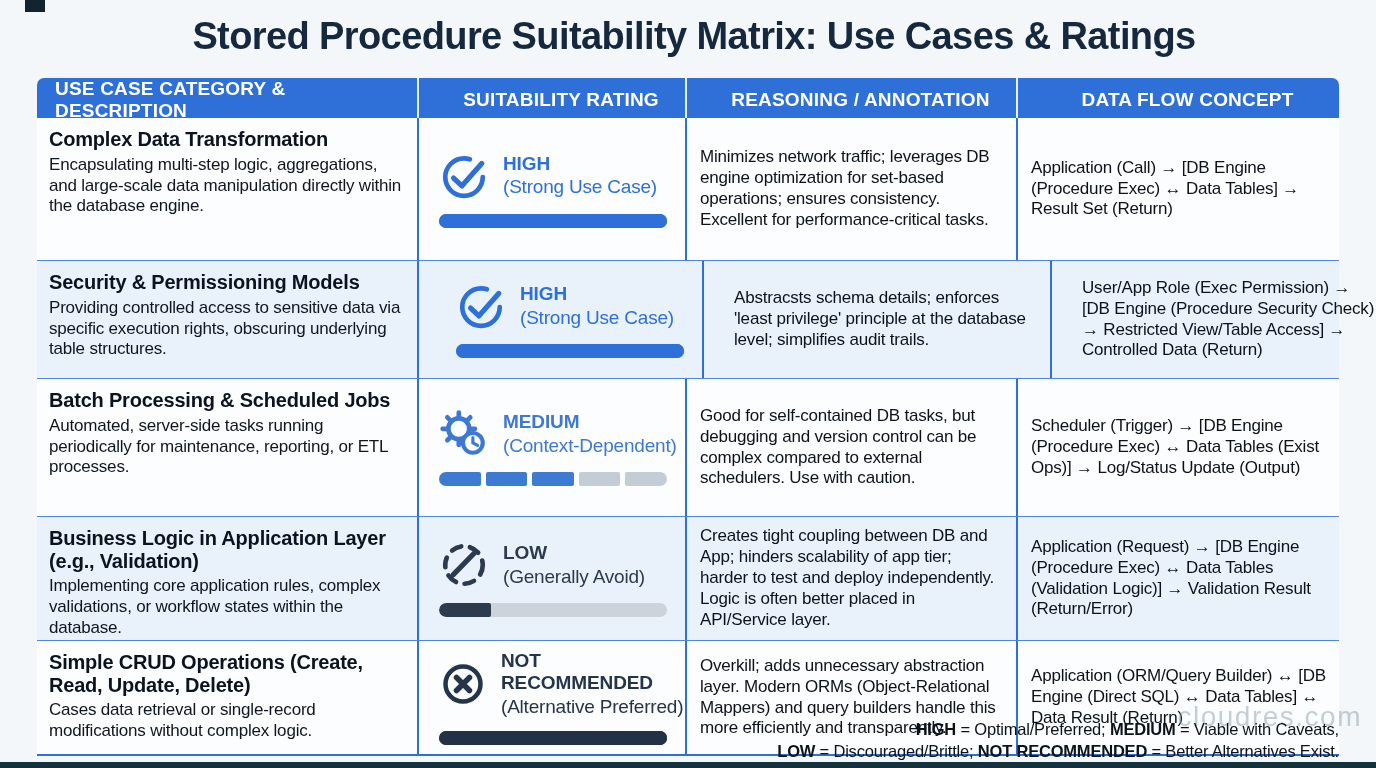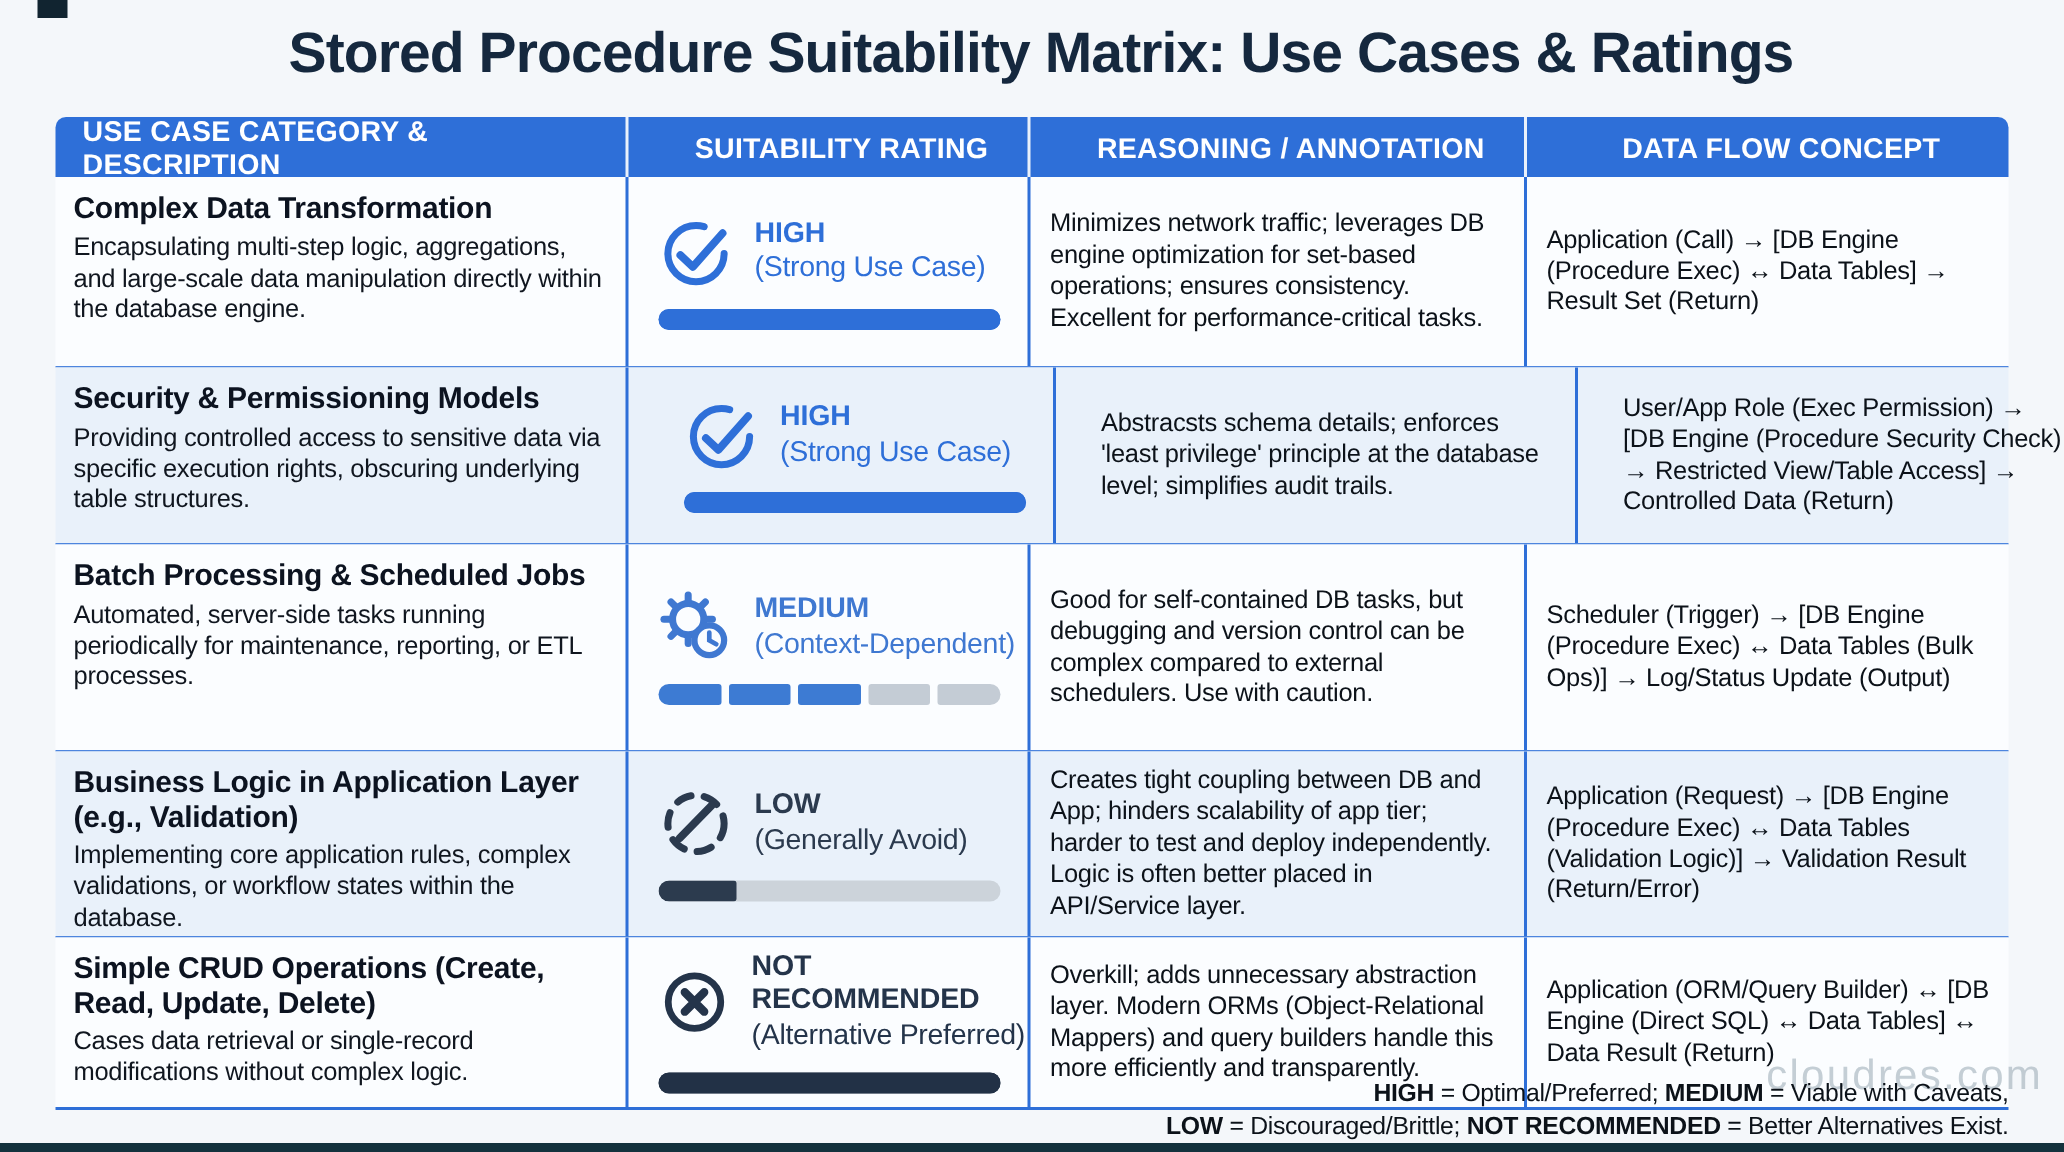--- a/index.html
+++ b/index.html
@@ -17,21 +17,21 @@
            background:#2e6fd8; border-radius:7px 7px 0 0; overflow:hidden; }
   .th { display:flex; align-items:center; justify-content:center; color:#ffffff;
         font-weight:700; font-size:19px; letter-spacing:0.2px;
         border-right:2px solid rgba(255,255,255,0.9);margin-left:18px; }
   .th:last-child { border-right:none; }
 
   .tr { display:grid; grid-template-columns:382px 268px 331px 321px;
         border-bottom:1.5px solid #4d85de; }
   .tr:nth-child(odd) { background:#fbfdff; }
   .tr:nth-child(even) { background:#e9f1fa; }
-  .tr:nth-child(1) { height:127px; }
+  .tr:nth-child(1) { height:143px; }
   .tr:nth-child(2) { height:118px;gap:17px; }
   .tr:nth-child(3) { height:138px; }
   .tr:nth-child(4) { height:124px; }
   .tr:nth-child(5) { height:115px; }
   .tr:last-child { border-bottom:2.5px solid #2e6fd8; }
 
   .td { border-right:2px solid #2e6fd8; overflow:hidden; }
   .td:last-child { border-right:none; }
 
   .td-case { padding:10px 12px 6px 12px; }
@@ -159,21 +159,21 @@
       </div>
       <div class="bar segmented">
               <div class="seg" style="background: rgb(61, 123, 211);"></div>
               <div class="seg" style="background: rgb(61, 123, 211);"></div>
               <div class="seg" style="background: rgb(61, 123, 211);"></div>
               <div class="seg" style="background: rgb(196, 204, 213);"></div>
               <div class="seg" style="background: rgb(196, 204, 213);"></div>
             </div>
     </div>
     <div class="td td-reason">Good for self-contained DB tasks, but debugging and version control can be complex compared to external schedulers. Use with caution.</div>
-    <div class="td td-flow">Scheduler (Trigger) → [DB Engine (Procedure Exec) ↔ Data Tables (Bulk Ops)] → Log/Status Update (Output)</div>
+    <div class="td td-flow">Scheduler (Trigger) → [DB Engine (Procedure Exec) ↔ Data Tables (Exist Ops)] → Log/Status Update (Output)</div>
   </div>
 
   <div class="tr">
     <div class="td td-case">
       <div class="case-title">Business Logic in Application Layer (e.g., Validation)</div>
       <div class="case-desc">Implementing core application rules, complex validations, or workflow states within the database.</div>
     </div>
     <div class="td td-rating">
       <div class="rating-top">
         <span class="rating-icon">

